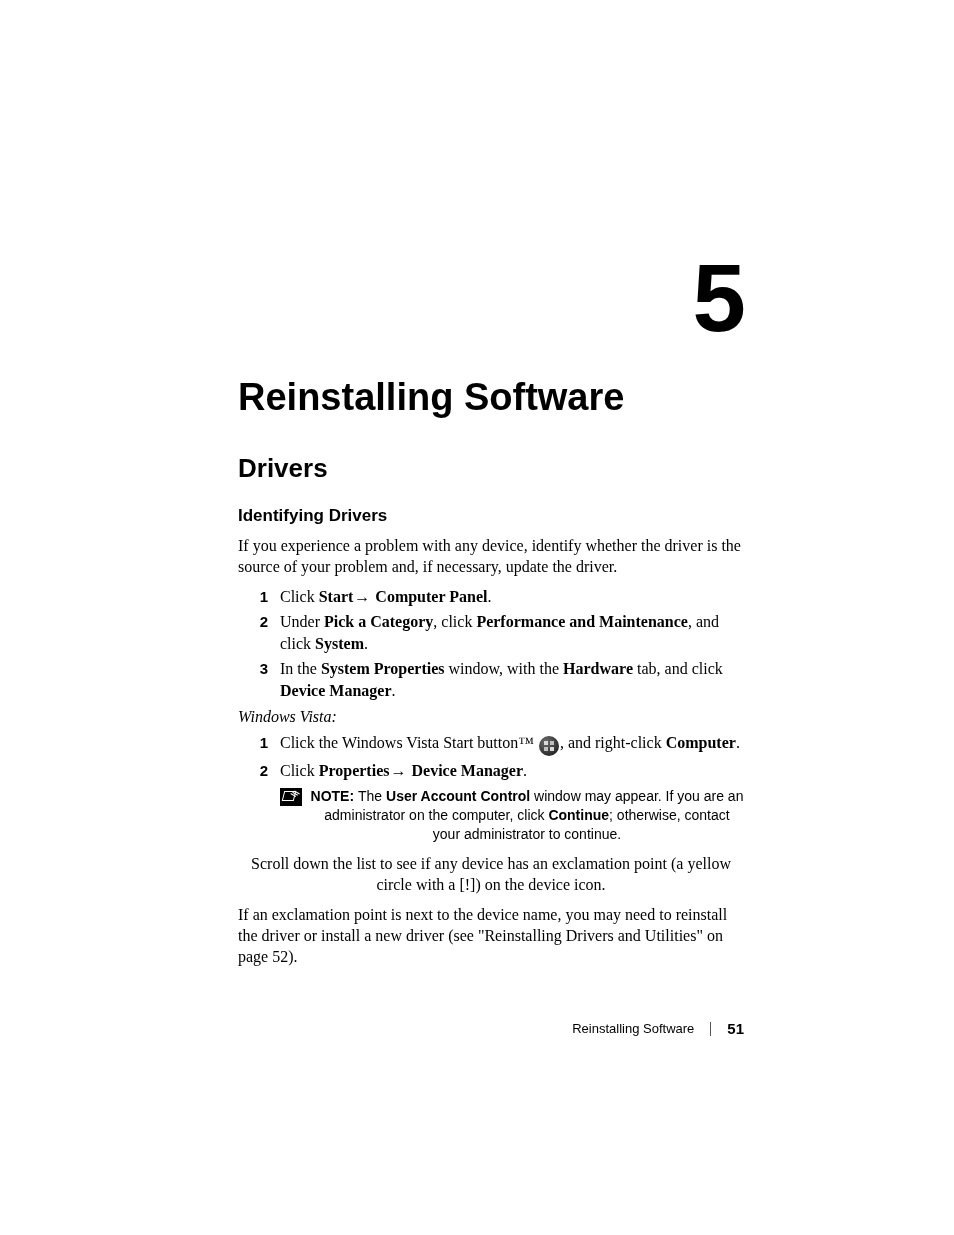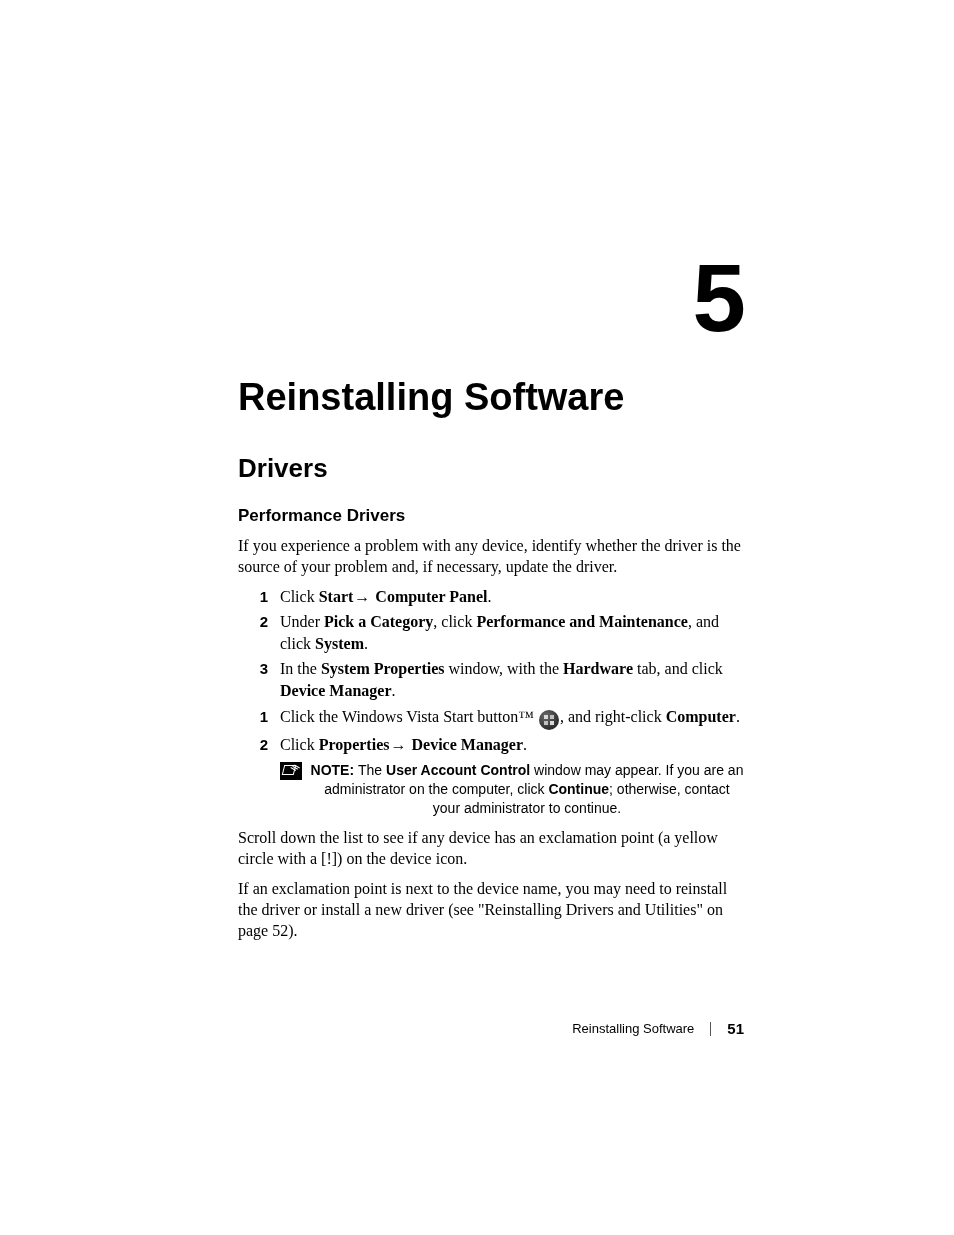--- a/index.html
+++ b/index.html
@@ -160,21 +160,21 @@
 <body>
 
 <div class="page">
 
   <div class="chapter-number">5</div>
 
   <div class="chapter-title">Reinstalling Software</div>
 
   <div class="h1">Drivers</div>
 
-  <div class="h2">Performance Drivers</div>
+  <div class="h2">Identifying Drivers</div>
 
   <p class="body-text">If you experience a problem with any device, identify whether the driver is the source of your problem and, if necessary, update the driver.</p>
 
 
   <ol class="numbered">
     <li>
       <span class="num">1</span>
       <span class="li-body">
         <span>Click </span><span class="b">Start</span><span class="arrow">→ </span><span class="b">Computer Panel</span><span>.</span>
       </span>
@@ -186,20 +186,21 @@
       </span>
     </li>
     <li>
       <span class="num">3</span>
       <span class="li-body">
         <span>In the </span><span class="b">System Properties</span><span> window, with the </span><span class="b">Hardware</span><span> tab, and click </span><span class="b">Device Manager</span><span>.</span>
       </span>
     </li>
   </ol>
 
+  <p class="body-italic">Windows Vista:</p>
 
   <ol class="numbered">
     <li>
       <span class="num">1</span>
       <span class="li-body">
         <span>Click the Windows Vista Start button™ </span><span class="vista-icon">
           <svg width="12" height="12" viewBox="0 0 12 12">
             <rect x="1" y="1" width="4" height="4" fill="#d9d9d9"></rect>
             <rect x="7" y="1" width="4" height="4" fill="#bfbfbf"></rect>
             <rect x="1" y="7" width="4" height="4" fill="#bfbfbf"></rect>
@@ -216,21 +217,21 @@
     </li>
   </ol>
 
   <div class="note-block">
     <div class="note-icon"></div>
     <div class="note-text">
       <span class="note-label">NOTE: </span><span>The </span><span class="sans-b">User Account Control</span><span> window may appear. If you are an administrator on the computer, click </span><span class="sans-b">Continue</span><span>; otherwise, contact your administrator to continue.</span>
     </div>
   </div>
 
-  <p class="body-text" style="margin-top:10px;">Scroll down the list to see if any device has an exclamation point (a yellow circle with a [!]) on the device icon.</p>
+  <p class="body-text" style="margin-top:10px;text-align:center;">Scroll down the list to see if any device has an exclamation point (a yellow circle with a [!]) on the device icon.</p>
 
   <p class="body-text" style="margin-top:10px;">If an exclamation point is next to the device name, you may need to reinstall the driver or install a new driver (see "Reinstalling Drivers and Utilities" on page 52).</p>
 
   <div class="footer">
     <span>Reinstalling Software</span>
     <span class="sep"></span>
     <span class="pagenum">51</span>
   </div>
 
 </div>

